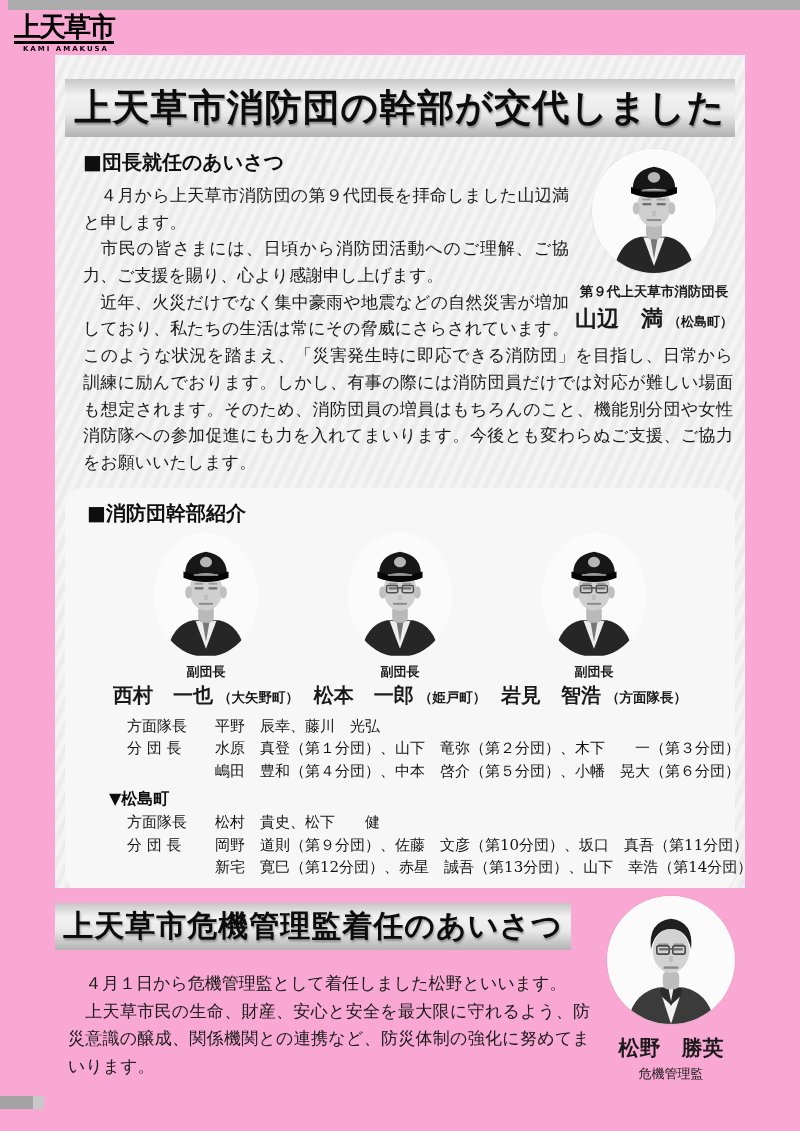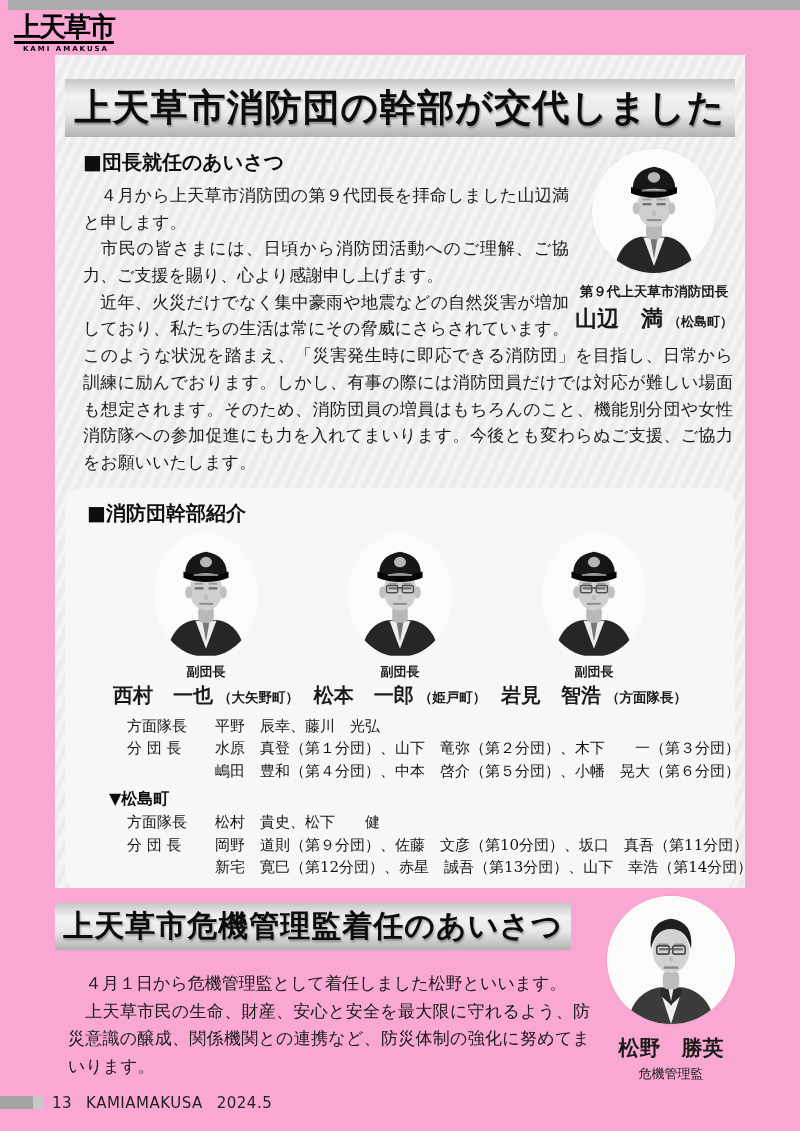--- a/index.html
+++ b/index.html
@@ -267,18 +267,15 @@
           <use href="#officerp"></use>
         </svg>
     </div>
     <div class="officer-name">松野　勝英</div>
     <div class="officer-title">危機管理監</div>
   </div>
 
   <div class="footer">
     <div class="bar1"></div>
     <div class="bar2"></div>
-    <div class="footer-text">
-      <span>13</span><span>KAMIAMAKUSA</span><span>2024.5</span>
-    </div>
   </div>
 
 </div>
 
 </body></html>

